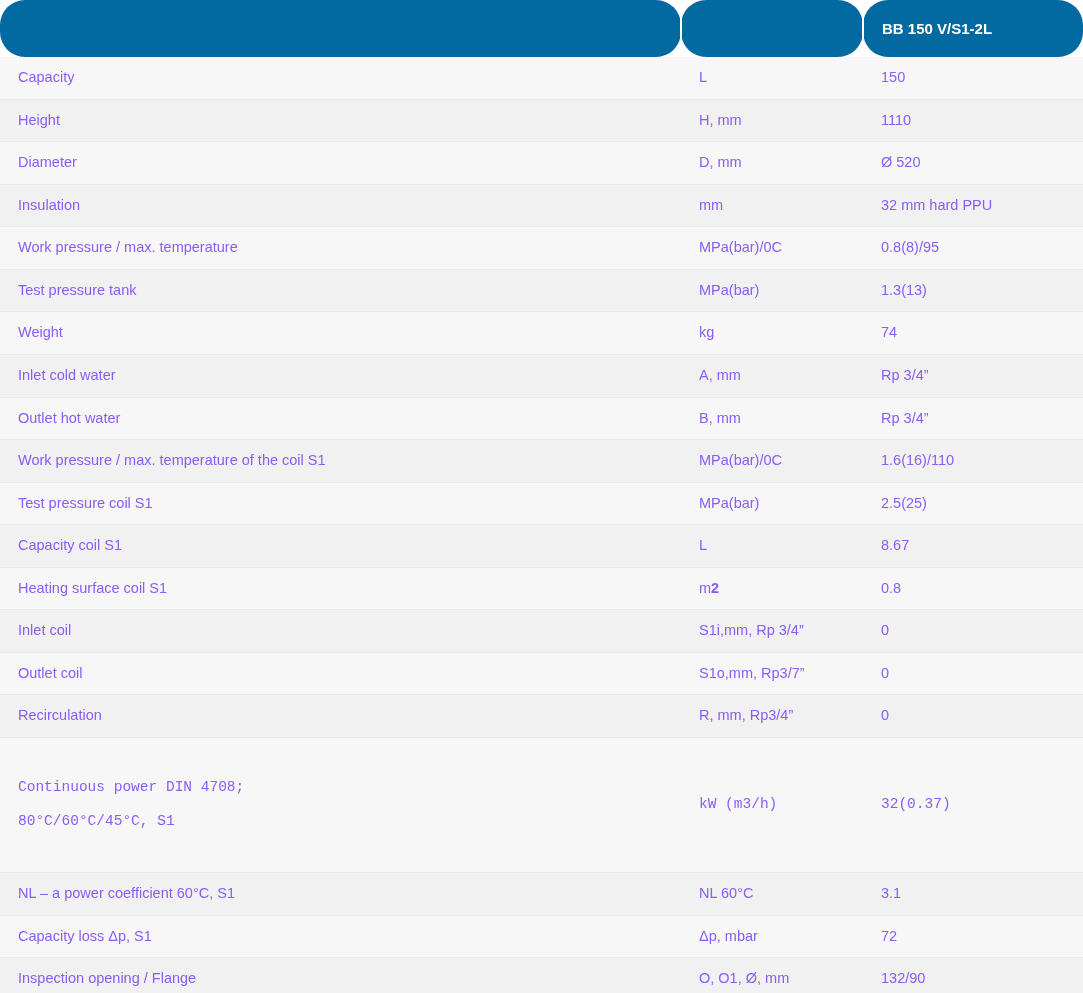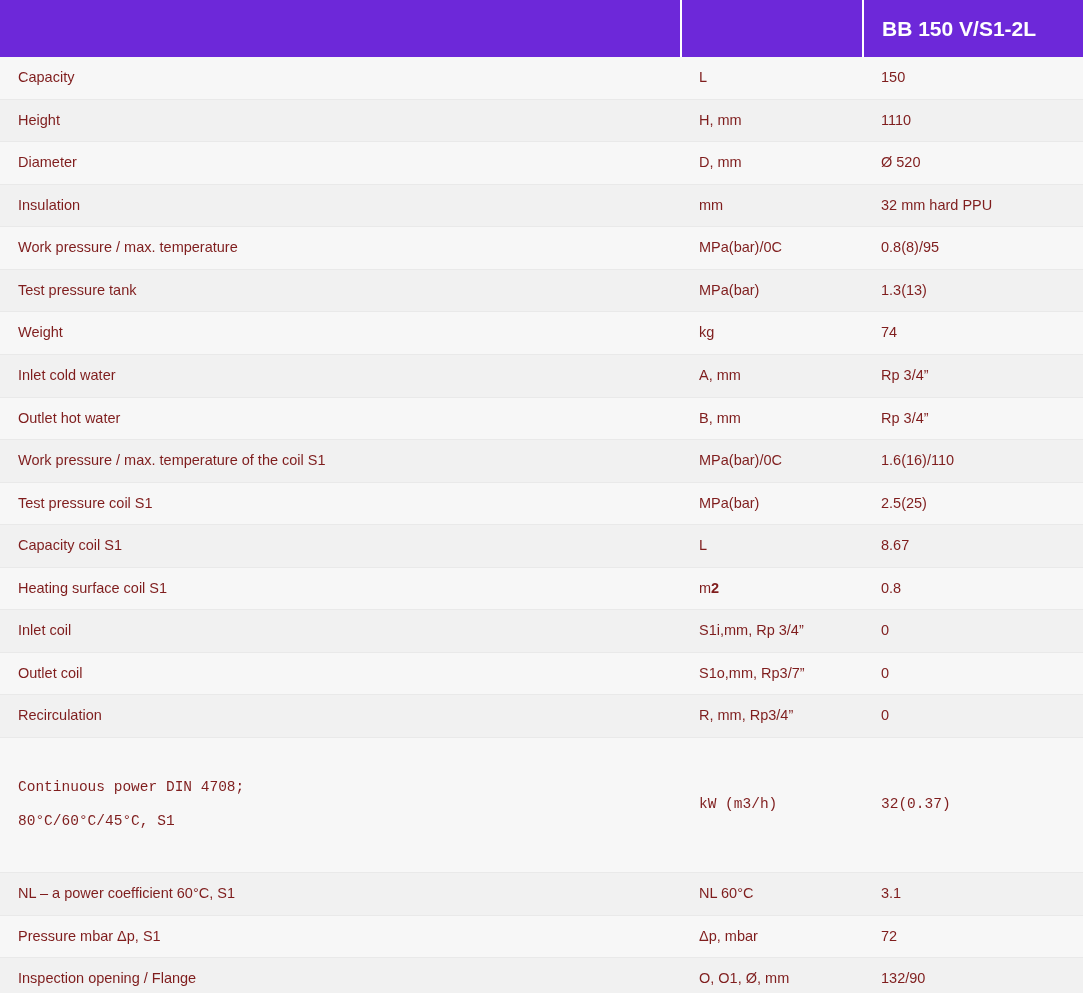--- a/index.html
+++ b/index.html
@@ -17,40 +17,41 @@
   table.spec-table {
     border-collapse: collapse;
     width: 1083px;
     table-layout: fixed;
   }
   table.spec-table col.c1 { width: 681px; }
   table.spec-table col.c2 { width: 182px; }
   table.spec-table col.c3 { width: 220px; }
 
   thead th {
-    background: #6d28d9;
+    background: #0369a1;
     color: #ffffff;
     height: 57px;
     padding: 0 18px;
     text-align: left;
-    font-size: 21px;
+    font-size: 15px;
     font-weight: bold;
     vertical-align: middle;
     border-right: 2px solid #ffffff;
+    border-radius: 25px;
   }
   thead th:last-child { border-right: none; }
 
   tbody td {
     font-size: 14.5px;
     font-weight: normal;
     padding: 11px 18px;
     vertical-align: middle;
     border-bottom: 1px solid #e9e9e9;
     line-height: 1.35;
-    color: #7f1d1d;
+    color: #8b5cf6;
   }
   tbody tr { background: #f7f7f7; }
   tbody tr.alt { background: #f1f1f1; margin-left: 20px; }
   tbody tr.tall td { height: 112px; font-family: Liberation Mono, monospace; }
   tbody td.cell-name { white-space: normal; }
   .line2 { display:block; margin-top: 14px; }
   .sup-bold { font-weight: bold; }
 </style>
 </head>
 <body>
@@ -153,21 +154,21 @@
         <td class="cell-name">Continuous power DIN 4708;<span class="line2">80°C/60°C/45°C, S1</span></td>
         <td>kW (m3/h)</td>
         <td>32(0.37)</td>
       </tr>
       <tr class="alt">
         <td class="cell-name">NL –  a power coefficient 60°C, S1</td>
         <td>NL 60°C</td>
         <td>3.1</td>
       </tr>
       <tr>
-        <td class="cell-name">Pressure mbar Δp, S1</td>
+        <td class="cell-name">Capacity loss Δp, S1</td>
         <td>Δp, mbar</td>
         <td>72</td>
       </tr>
       <tr class="alt">
         <td class="cell-name">Inspection opening / Flange</td>
         <td>O, O1,  Ø, mm</td>
         <td>132/90</td>
       </tr>
     </tbody>
 </table>

